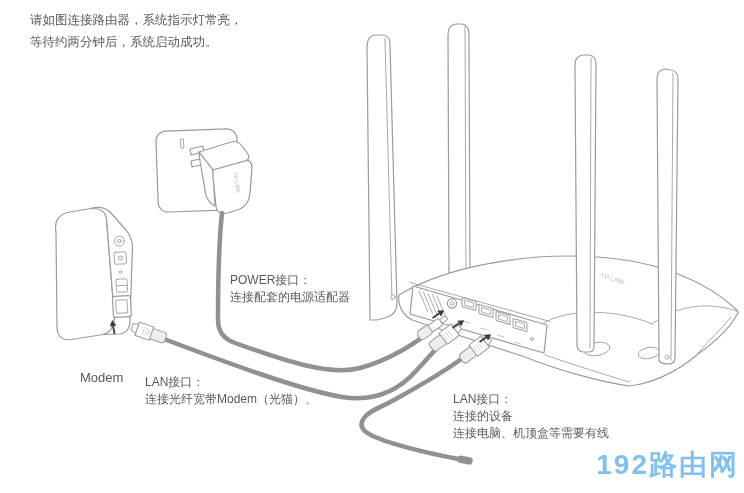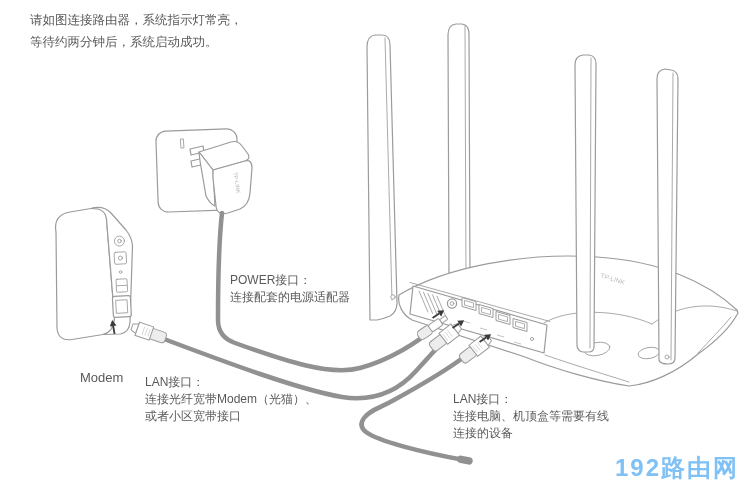--- a/index.html
+++ b/index.html
@@ -5,21 +5,21 @@
   html,body{margin:0;padding:0;background:#fff;}
   .stage{position:relative;width:744px;height:493px;background:#fff;overflow:hidden;
          font-family:"Liberation Sans","DejaVu Sans",sans-serif;}
   .abs{position:absolute;}
   .intro{left:30px;top:9px;font-size:12.5px;line-height:22px;color:#595959;}
   .lbl{font-size:12px;line-height:17px;color:#595959;white-space:nowrap;}
   .lbl-power{left:230px;top:272px;}
   .lbl-wan{left:145px;top:374px;}
   .lbl-lan{left:453px;top:391px;}
   .modem-label{left:80px;top:346px;font-size:13px;color:#595959;margin-top:24px;}
-  .watermark{right:5px;bottom:9px;font-size:24px;font-weight:700;color:#7fc0f5;
+  .watermark{right:5px;bottom:9px;font-size:28px;font-weight:700;color:#7fc0f5;
              letter-spacing:2px;}
   svg{position:absolute;left:0;top:0;}
   .ln{stroke:#9b9b9b;fill:#fff;stroke-width:1.2;stroke-linejoin:round;stroke-linecap:round;}
   .nf{fill:none;}
   .thin{stroke-width:0.85;}
   .faint{stroke:#c4c4c4;}
   .cable{stroke:#919191;stroke-width:4.5;fill:none;stroke-linecap:round;}
   .brand{fill:#b9b9b9;font-family:"Liberation Sans",sans-serif;}
 </style>
 </head>
@@ -160,26 +160,25 @@
   </div>
 
   <div class="abs lbl lbl-power">
     <div>POWER接口：</div>
     <div>连接配套的电源适配器</div>
   </div>
 
   <div class="abs lbl lbl-wan">
     <div>LAN接口：</div>
     <div>连接光纤宽带Modem（光猫）、</div>
-    <div>或者小区宽带接口</div>
   </div>
 
   <div class="abs lbl lbl-lan">
     <div>LAN接口：</div>
+    <div>连接的设备</div>
     <div>连接电脑、机顶盒等需要有线</div>
-    <div>连接的设备</div>
   </div>
 
   <div class="abs modem-label">Modem</div>
 
   <div class="abs watermark">192路由网</div>
 
 </div>
 
 </body></html>

